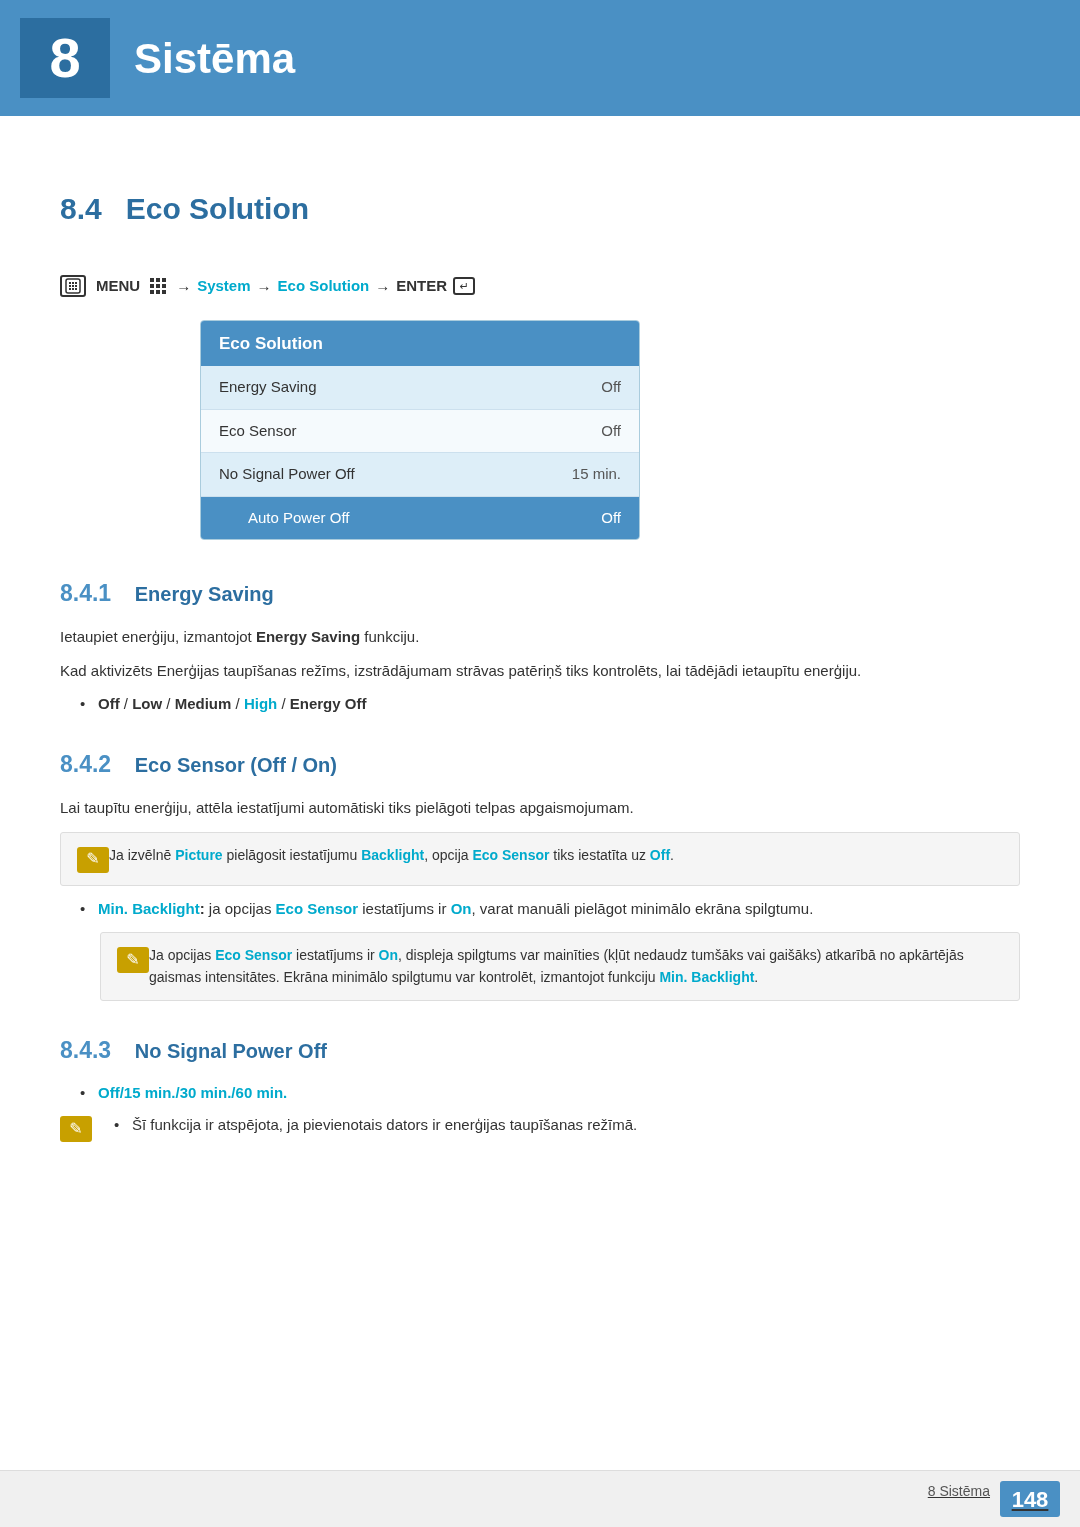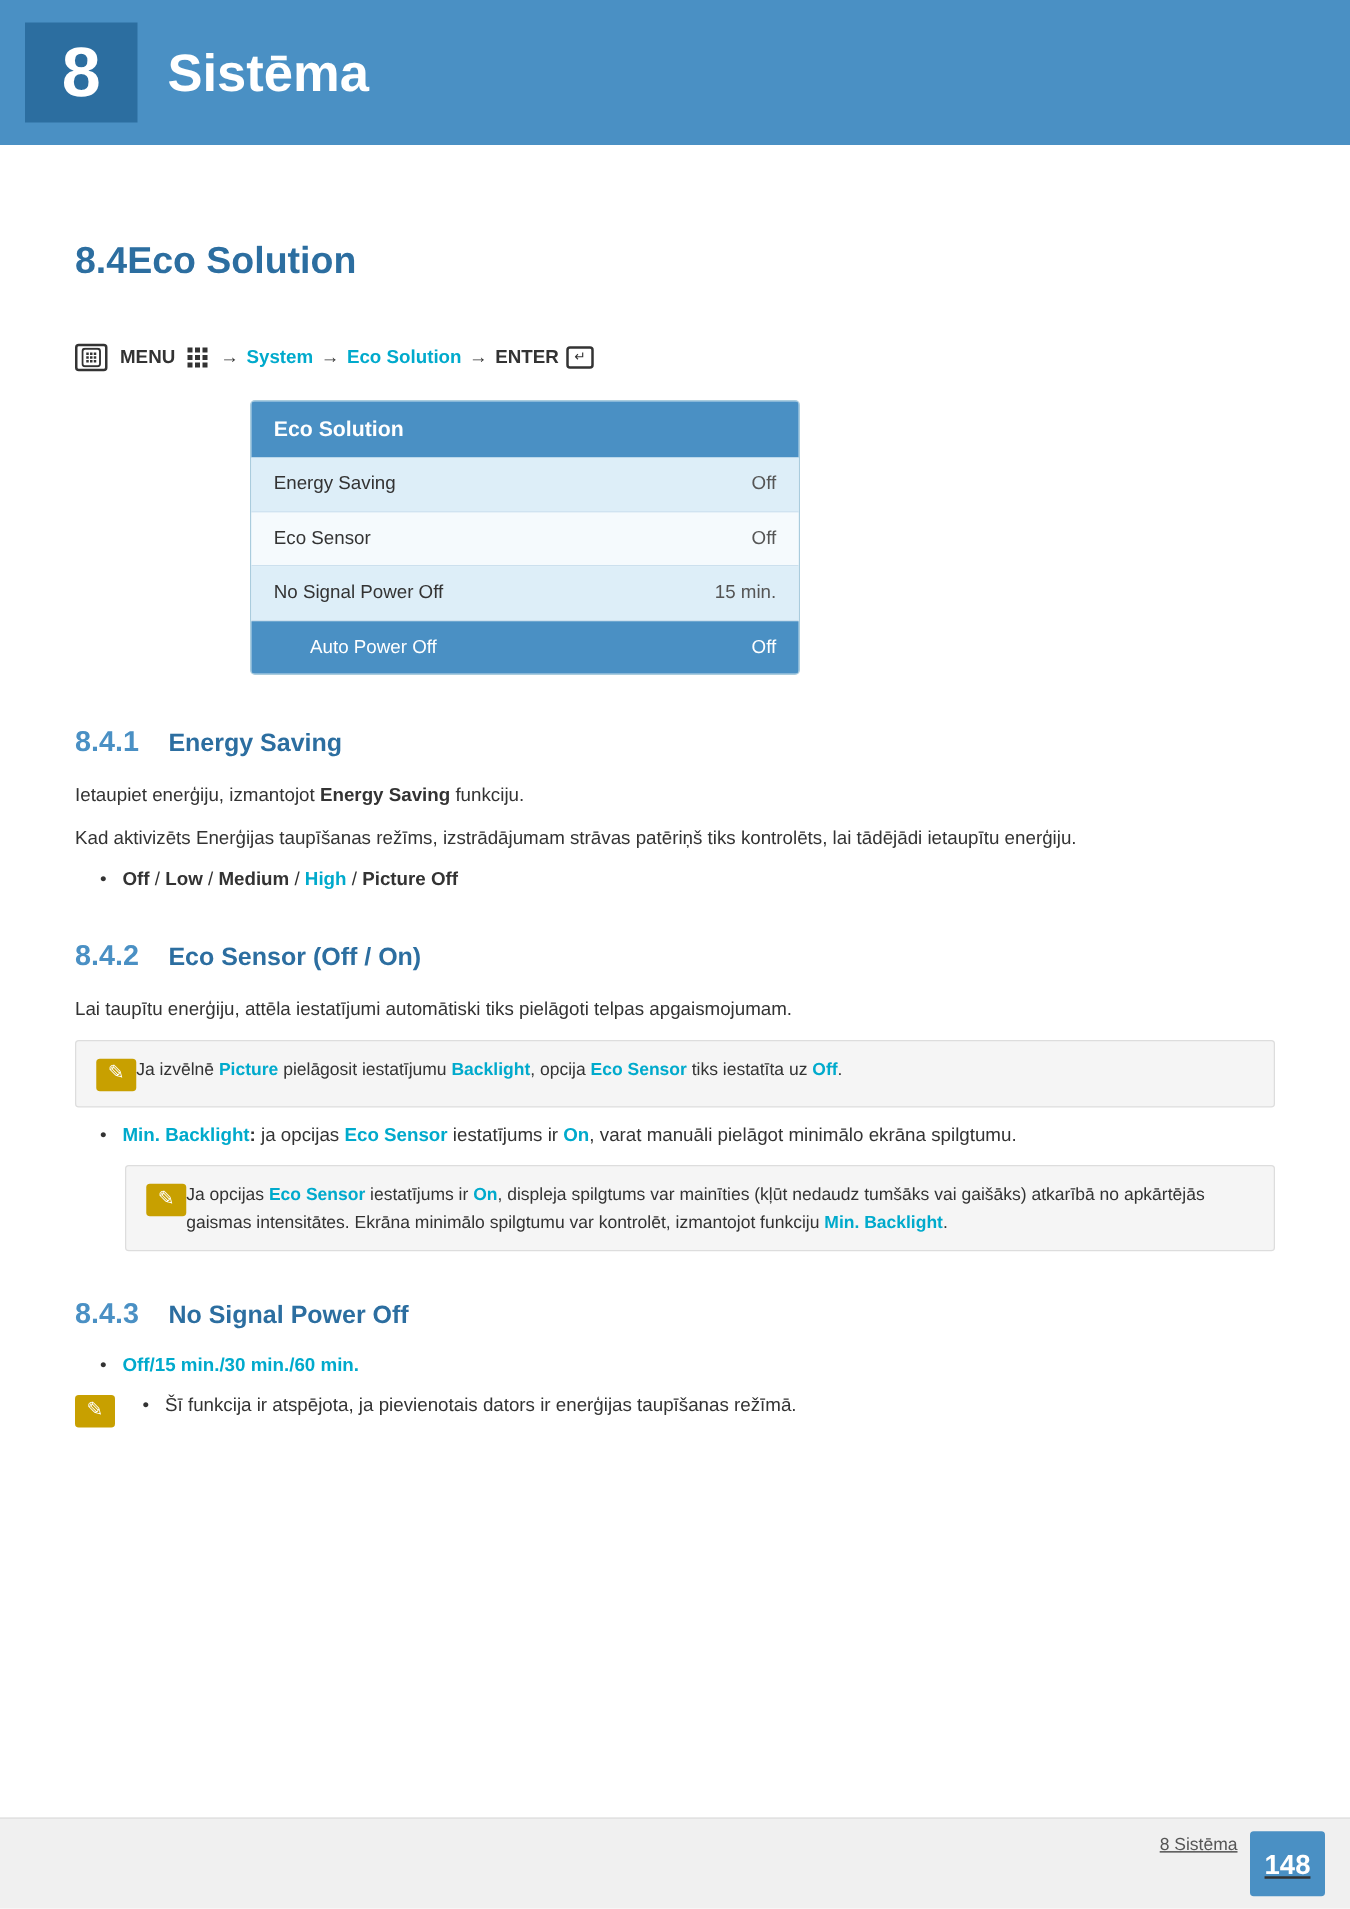--- a/index.html
+++ b/index.html
@@ -228,21 +228,21 @@
       font-size: 14px;
       color: #555;
       margin-right: 10px;
     }
     .footer-page-box {
       background: #4a90c4;
       color: white;
       font-size: 22px;
       font-weight: bold;
       width: 60px;
-      height: 52px;
+      height: 36px;
       display: flex;
       align-items: center;
       justify-content: center;
       border-radius: 3px;
     }
 
     
     .indented-note {
       margin-left: 40px;
     }
@@ -250,21 +250,21 @@
 </head>
 <body>
 
 <div class="chapter-header">
   <div class="chapter-number-box">8</div>
   <span class="chapter-title">Sistēma</span>
 </div>
 
 <div class="content">
 
-  <div style="display:flex; align-items:baseline; margin-bottom:20px; margin-top:20px;">
+  <div style="display:flex; align-items:baseline; gap:24px; margin-bottom:20px; margin-top:20px;">
     <span class="section-heading">8.4</span>
     <span class="section-heading">Eco Solution</span>
   </div>
 
   <div class="menu-path">
     <div class="menu-icon">
       <svg width="16" height="16" viewBox="0 0 16 16" fill="none" xmlns="http://www.w3.org/2000/svg">
         <rect x="1" y="1" width="14" height="14" rx="2" stroke="#333" stroke-width="1.5" fill="none"></rect>
         <rect x="4" y="4" width="2" height="2" fill="#333"></rect>
         <rect x="7" y="4" width="2" height="2" fill="#333"></rect>
@@ -325,21 +325,21 @@
   </div>
 
   <p>
     Ietaupiet enerģiju, izmantojot <span class="bold-inline">Energy Saving</span> funkciju.
   </p>
   <p>
     Kad aktivizēts Enerģijas taupīšanas režīms, izstrādājumam strāvas patēriņš tiks kontrolēts, lai tādējādi ietaupītu enerģiju.
   </p>
   <ul class="bullet-list">
     <li>
-      <span class="bold-inline">Off</span> / <span class="bold-inline">Low</span> / <span class="bold-inline">Medium</span> / <span class="bold-inline cyan-inline">High</span> / <span class="bold-inline">Picture Off</span>
+      <span class="bold-inline">Off</span> / <span class="bold-inline">Low</span> / <span class="bold-inline">Medium</span> / <span class="bold-inline cyan-inline">High</span> / <span class="bold-inline">Energy Off</span>
     </li>
   </ul>
 
   <div class="subsection-heading">
     <span class="subsection-number">8.4.2</span>
     <span>Eco Sensor (Off / On)</span>
   </div>
 
   <p>
     Lai taupītu enerģiju, attēla iestatījumi automātiski tiks pielāgoti telpas apgaismojumam.

